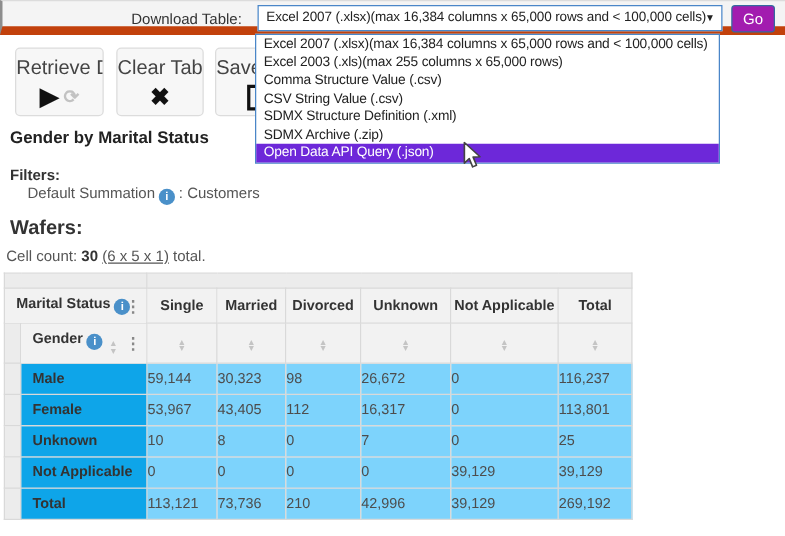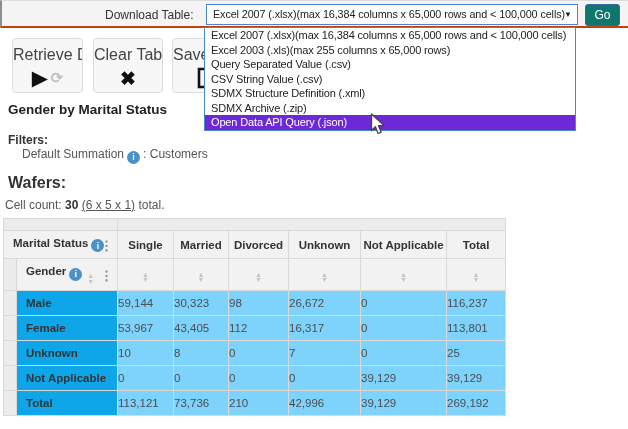--- a/index.html
+++ b/index.html
@@ -5,38 +5,38 @@
   * { margin:0; padding:0; box-sizing:border-box; }
   html,body { background:#fff; }
   .screen {
     position:relative; width:628px; height:429px; overflow:hidden;
     background:#fff; font-family:"Liberation Sans", sans-serif; color:#333;
   }
 
   
   .topbar {
     position:absolute; left:0; top:0; width:628px; height:28px;
-    background:#f4f4f4; border-bottom:2px solid #c2410c;
+    background:#f4f4f4; border-bottom:7px solid #c2410c;
     border-left:2px solid #8d8d8d; border-top:1px solid #dcdcdc;
   }
   .dl-label { position:absolute; left:103px; top:7px; font-size:12px; color:#333; }
   .format-select {
     position:absolute; left:204px; top:3px; width:372px; height:21px;
     background:#fff; border:1px solid #4a86c8; cursor:default;
   }
   .format-select .sel-text {
     display:block; padding:3px 20px 0 6px; font-size:10.8px; letter-spacing:-0.1px;
     white-space:nowrap; overflow:hidden; color:#222;
   }
   .format-select .caret {
     position:absolute; right:5px; top:5px; font-size:8px; color:#222;
   }
   .go-btn {
     position:absolute; left:583px; top:3px; width:35px; height:22px;
-    background:#0f766e; color:#fff; border:1px solid #34699f; border-radius:3px;
+    background:#a21caf; color:#fff; border:1px solid #34699f; border-radius:3px;
     font-size:12px; font-family:"Liberation Sans", sans-serif; text-align:center; line-height:19px;
   }
 
   
   .dropdown {
     position:absolute; left:204px; top:27px; width:372px;
     background:#fff; border:1px solid #4a86c8; z-index:10;
   }
   .dd-option {
     height:14.5px; line-height:14.5px; padding:0 6px; font-size:11px;
@@ -270,21 +270,21 @@
       <td class="num">42,996</td>
       <td class="num">39,129</td>
       <td class="num">269,192</td>
     </tr>
   </tbody>
     </table>
 
   <div class="dropdown">
     <div class="dd-option">Excel 2007 (.xlsx)(max 16,384 columns x 65,000 rows and &lt; 100,000 cells)</div>
     <div class="dd-option">Excel 2003 (.xls)(max 255 columns x 65,000 rows)</div>
-    <div class="dd-option">Query Separated Value (.csv)</div>
+    <div class="dd-option">Comma Structure Value (.csv)</div>
     <div class="dd-option">CSV String Value (.csv)</div>
     <div class="dd-option">SDMX Structure Definition (.xml)</div>
     <div class="dd-option">SDMX Archive (.zip)</div>
     <div class="dd-option selected">Open Data API Query (.json)</div>
   </div>
 
   <svg class="cursor" width="17" height="23" viewBox="0 0 17 23">
     <path d="M1.5 1 L1.5 17.5 L5.4 13.8 L8.1 20.5 L11.2 19.2 L8.5 12.7 L14 12.4 Z" fill="#fff" stroke="#444" stroke-width="1.3" stroke-linejoin="round"></path>
   </svg>
 

